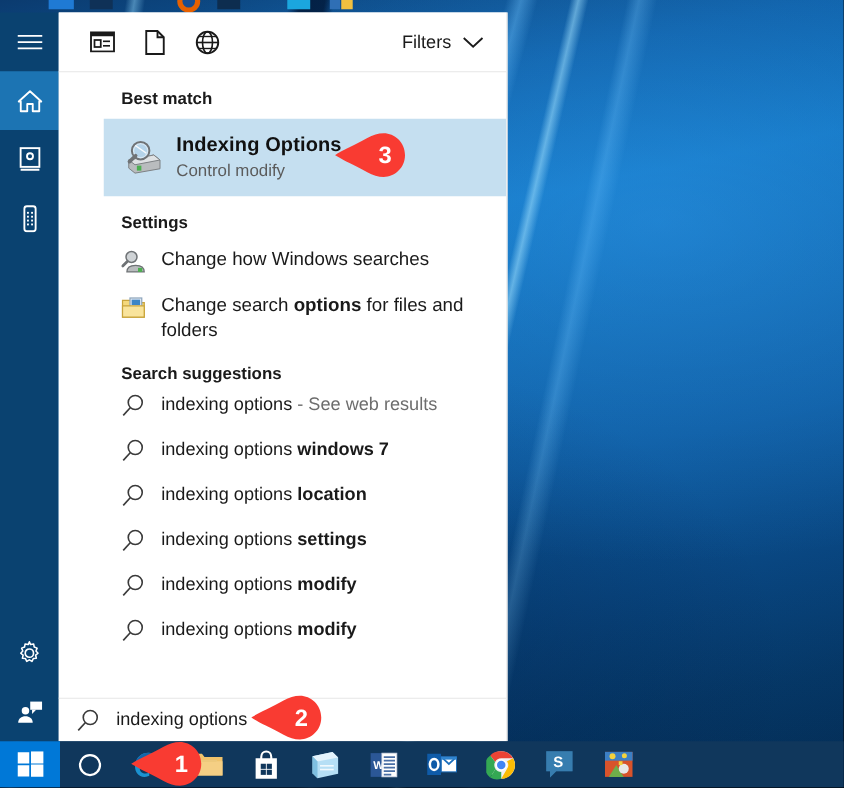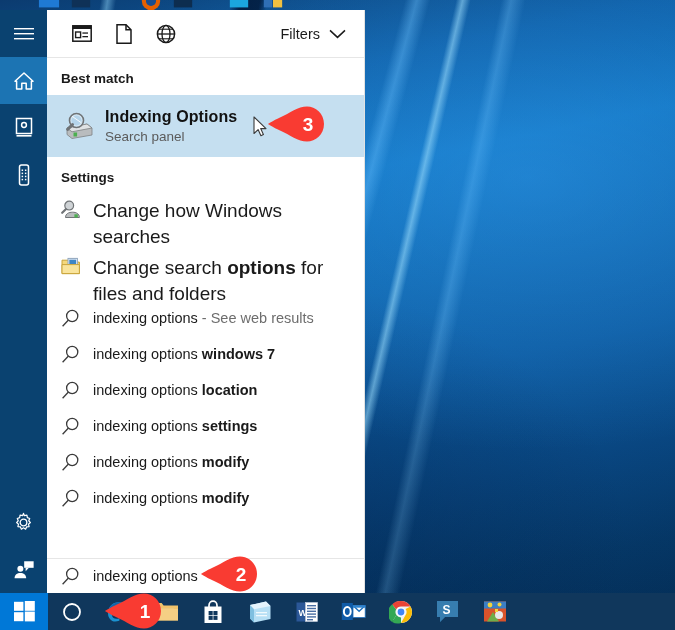--- a/index.html
+++ b/index.html
@@ -79,21 +79,21 @@
     justify-content: center;
     flex: 0 0 auto;
   }
   #start-btn { background: #0078d7; width: 48px; }
 
   
   #panel {
     position: absolute;
     left: 0;
     top: 10px;
-    width: 365px;
+    width: 406px;
     height: 583px;
     z-index: 20;
     display: flex;
     box-shadow: 0 0 0 0 rgba(0,0,0,0);
   }
   #rail {
     width: 47px;
     background: #0a4270;
     position: relative;
     flex: 0 0 47px;
@@ -150,20 +150,21 @@
     color: #1b1b1b;
     padding-right: 6px;
   }
 
   
   #results {
     flex: 1 1 auto;
     overflow: hidden;
     background: #fff;
     position: relative;
+    padding-left: 36px;
   }
   .section-head {
     font-size: 13.5px;
     font-weight: bold;
     color: #1a1a1a;
     padding: 13px 0 9px 14px;
   }
   .row {
     display: flex;
     align-items: flex-start;
@@ -173,21 +174,21 @@
   }
   .row .ico {
     width: 30px;
     flex: 0 0 30px;
     display: flex;
     align-items: center;
     justify-content: flex-start;
     color: #2b2b2b;
   }
   .row .lbl {
-    font-size: 19px;
+    font-size: 15px;
     color: #1a1a1a;
     line-height: 1.35;
     padding-left: 2px;
   }
 
   
   #best-row {
     background: #c5dff0;
     height: 62px;
     display: flex;
@@ -395,21 +396,21 @@
               <rect x="12.5" y="21.5" width="3.6" height="4" fill="#4caf50"></rect>
 
               <circle cx="15.5" cy="9.5" r="7" fill="#d6e8f5" stroke="#6f7376" stroke-width="1.6"></circle>
               <circle cx="15.5" cy="9.5" r="5.1" fill="#a9cde6" opacity="0.75"></circle>
               <path d="M11.5 13.6 L6.6 18.3" stroke="#6f7376" stroke-width="3" stroke-linecap="round"></path>
               <path d="M11.2 5.4 L20 11.5" stroke="#ffffff" stroke-width="1" opacity="0.9"></path>
             </svg>
           </div>
           <div>
             <div id="best-title">Indexing Options</div>
-            <div id="best-sub">Search panel</div>
+            <div id="best-sub">Control modify</div>
           </div>
 
           <svg id="cursor" style="left:206px; top:21px;" width="15" height="22" viewBox="0 0 15 22">
             <path d="M1 1 L1 17.5 L5.1 13.6 L7.9 19.8 L10.4 18.6 L7.7 12.6 L13 12.6 Z" fill="#ffffff" stroke="#3a3a3a" stroke-width="1.1" stroke-linejoin="round"></path>
           </svg>
         </div>
 
         <div class="section-head">Settings</div>
 
         <div class="row settings-row">
@@ -433,20 +434,21 @@
               <rect x="7" y="1.4" width="9.4" height="8.6" fill="#e8eef6" stroke="#8fa6bd" stroke-width="1"></rect>
               <rect x="8.3" y="2.7" width="6.8" height="4.3" fill="#3d86c6"></rect>
               <path d="M1 7.6 L18.4 7.6 L18.4 16.6 L1 16.6 Z" fill="#f9e49c" stroke="#c9a43a" stroke-width="1"></path>
             </svg>
           </div>
           <div class="lbl">
             <span>Change search </span><span class="bold">options</span><span> for files and folders</span>
           </div>
         </div>
 
+        <div class="section-head">Search suggestions</div>
 
         <div class="row sug-row">
           <div class="ico">
             <svg width="19" height="19" viewBox="0 0 19 19">
               <circle cx="11.2" cy="7" r="5.6" fill="none" stroke="#3a3a3a" stroke-width="1.3"></circle>
               <line x1="7.2" y1="11.2" x2="1.6" y2="17.3" stroke="#3a3a3a" stroke-width="1.3"></line>
             </svg>
           </div>
           <div class="lbl">
             <span>indexing options</span><span class="muted"> - See web results</span>

